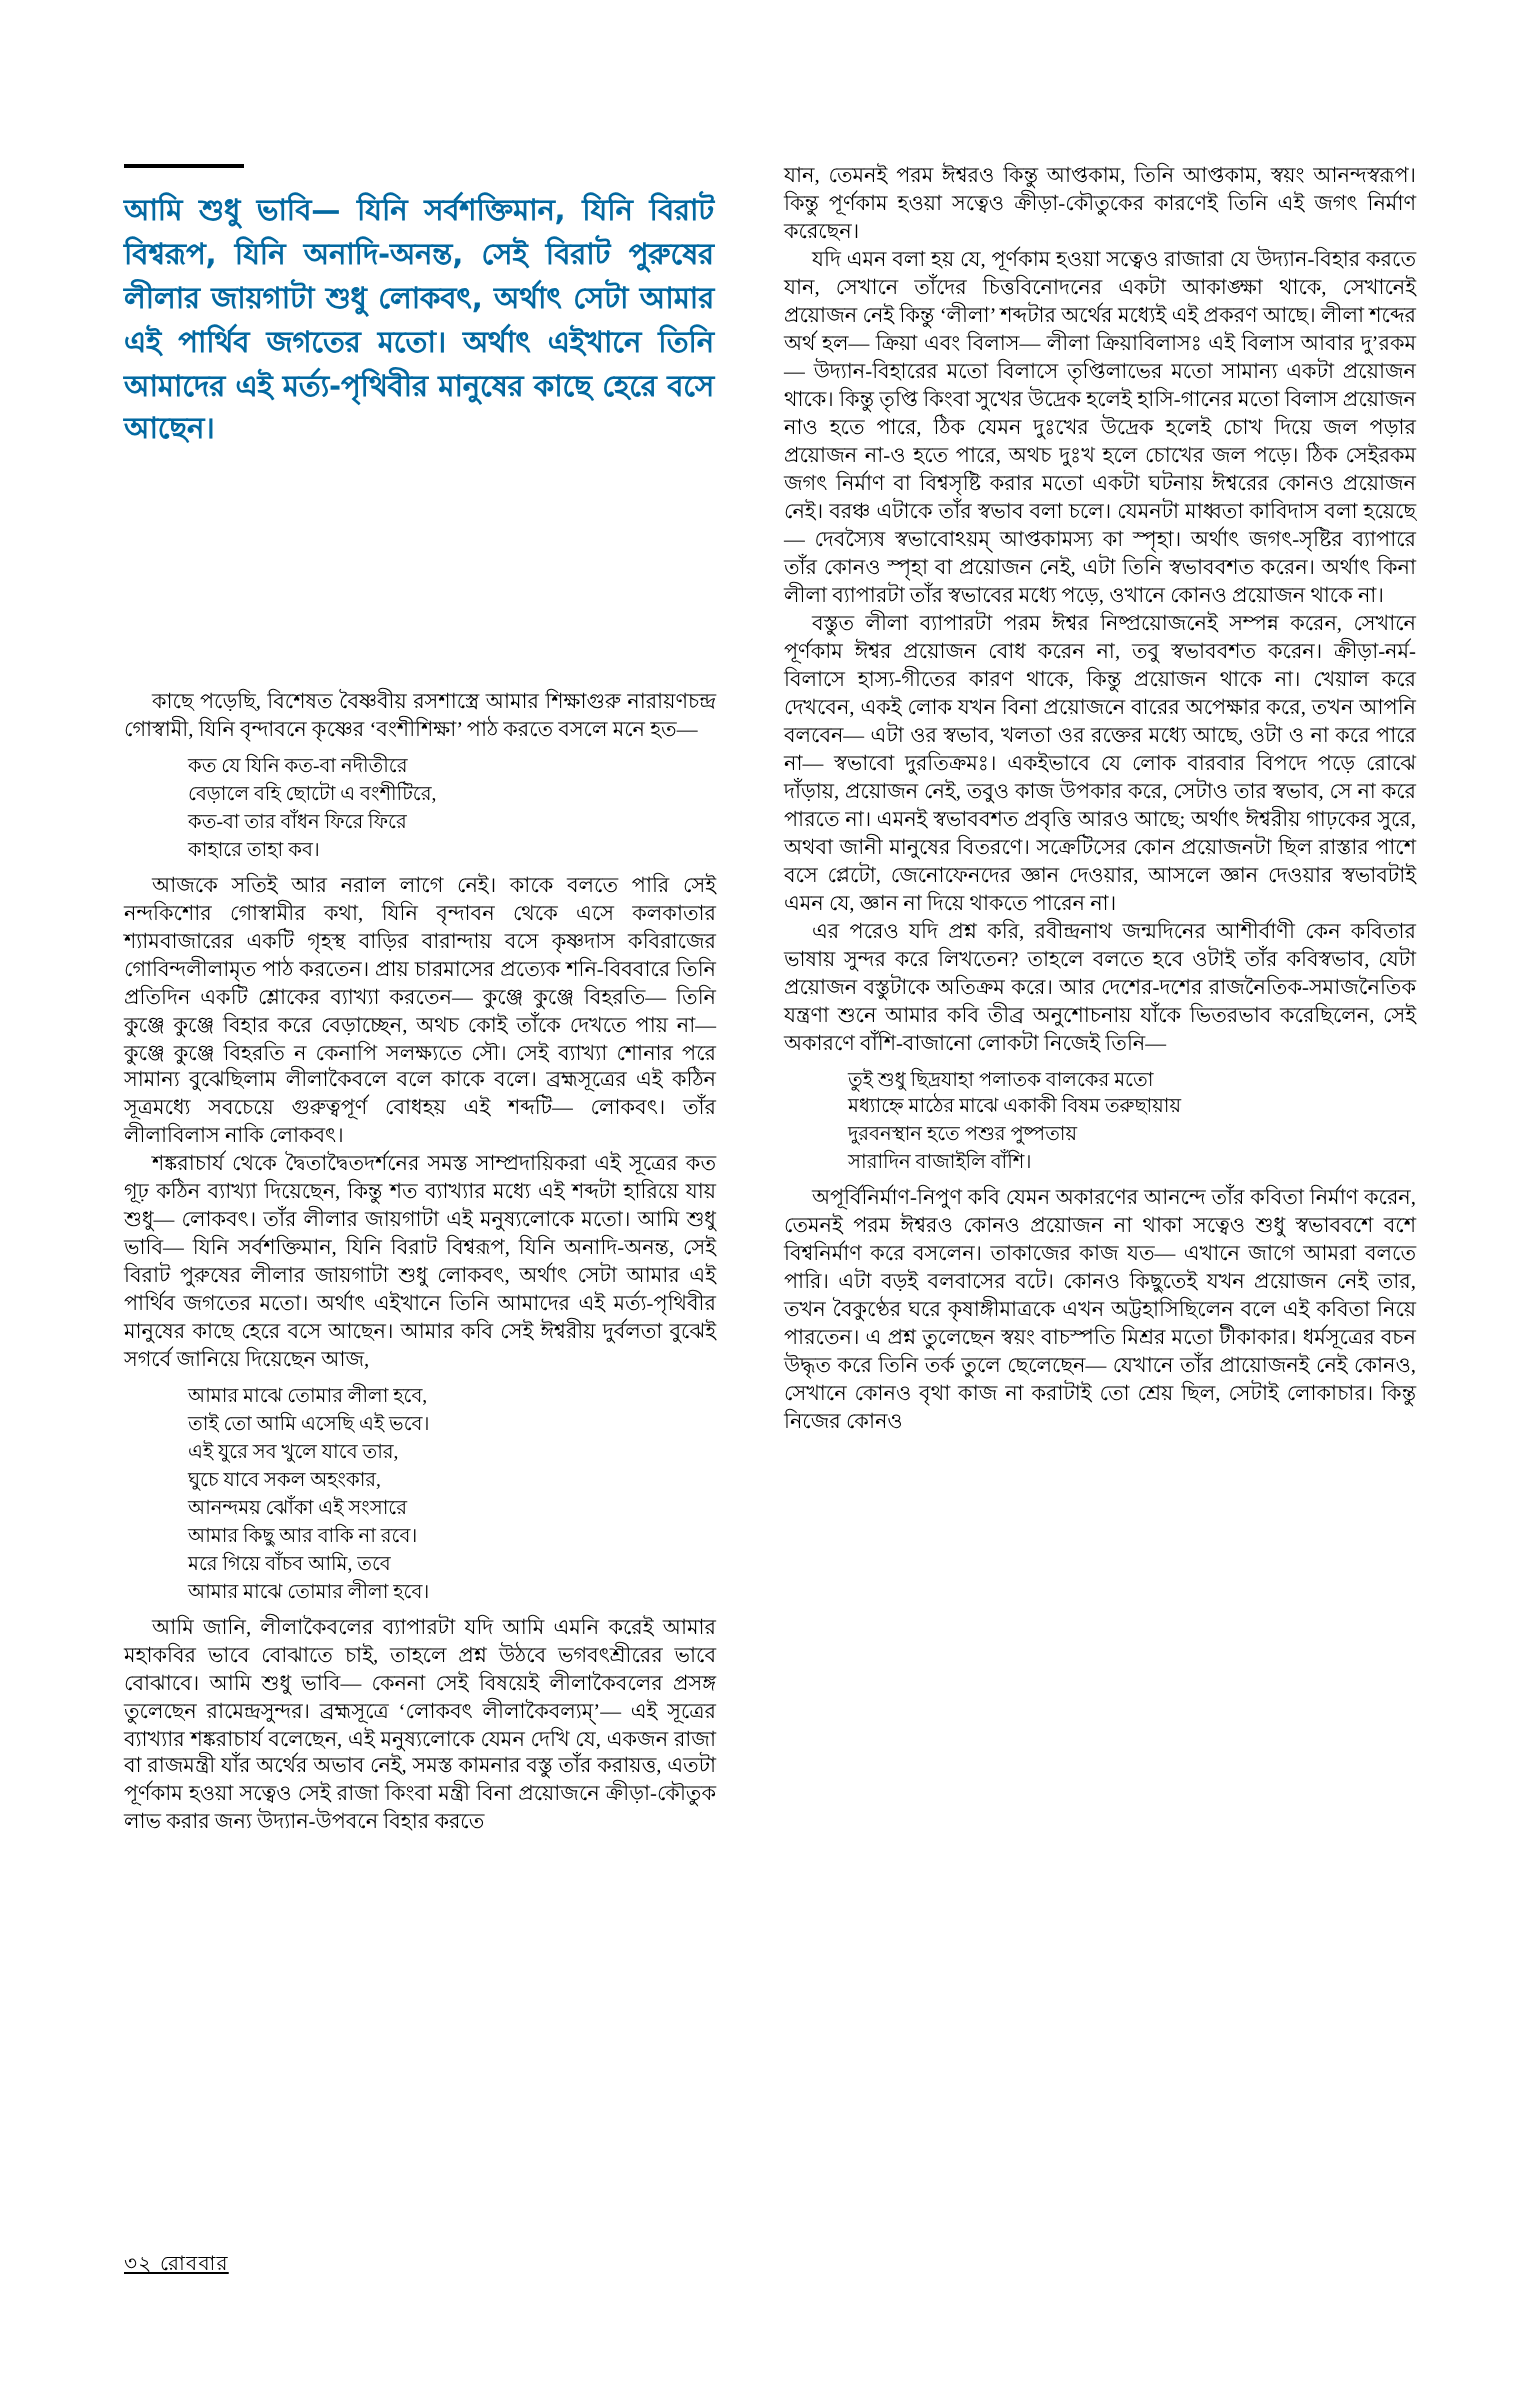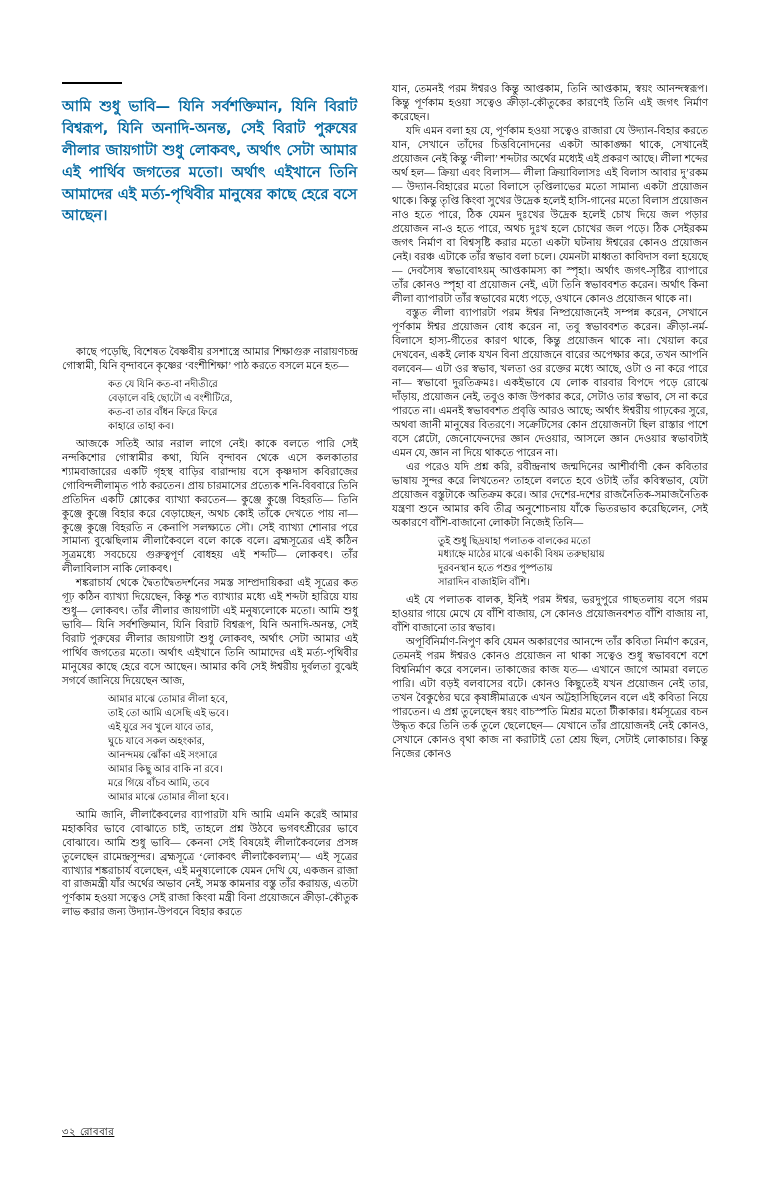--- a/index.html
+++ b/index.html
@@ -66,21 +66,21 @@
     text-indent: 0;
   }
   .verse {
     margin: 4px 0 4px 0;
     padding-left: 32px;
     font-size: 9.8px;
     line-height: 1.42;
     text-align: left;
     text-indent: 0 !important;
   }
-  .verse div { text-indent: 0; margin-left: 14px; }
+  .verse div { text-indent: 0; }
   .folio {
     position: absolute;
     left: 62px;
     top: 1124px;
     font-size: 10px;
     font-family: "DejaVu Sans", sans-serif;
     letter-spacing: 0.6px;
     color: #000;
     text-decoration: underline;
   }
@@ -121,19 +121,18 @@
       <p class="noindent">যান, তেমনই পরম ঈশ্বরও কিন্তু আপ্তকাম, তিনি আপ্তকাম, স্বয়ং আনন্দস্বরূপ। কিন্তু পূর্ণকাম হওয়া সত্বেও ক্রীড়া-কৌতুকের কারণেই তিনি এই জগৎ নির্মাণ করেছেন।</p>
       <p>যদি এমন বলা হয় যে, পূর্ণকাম হওয়া সত্বেও রাজারা যে উদ্যান-বিহার করতে যান, সেখানে তাঁদের চিত্তবিনোদনের একটা আকাঙ্ক্ষা থাকে, সেখানেই প্রয়োজন নেই কিন্তু ‘লীলা’ শব্দটার অর্থের মধ্যেই এই প্রকরণ আছে। লীলা শব্দের অর্থ হল— ক্রিয়া এবং বিলাস— লীলা ক্রিয়াবিলাসঃ এই বিলাস আবার দু’রকম— উদ্যান-বিহারের মতো বিলাসে তৃপ্তিলাভের মতো সামান্য একটা প্রয়োজন থাকে। কিন্তু তৃপ্তি কিংবা সুখের উদ্রেক হলেই হাসি-গানের মতো বিলাস প্রয়োজন নাও হতে পারে, ঠিক যেমন দুঃখের উদ্রেক হলেই চোখ দিয়ে জল পড়ার প্রয়োজন না-ও হতে পারে, অথচ দুঃখ হলে চোখের জল পড়ে। ঠিক সেইরকম জগৎ নির্মাণ বা বিশ্বসৃষ্টি করার মতো একটা ঘটনায় ঈশ্বরের কোনও প্রয়োজন নেই। বরঞ্চ এটাকে তাঁর স্বভাব বলা চলে। যেমনটা মাধ্বতা কাবিদাস বলা হয়েছে— দেবস্যৈষ স্বভাবোঽয়ম্ আপ্তকামস্য কা স্পৃহা। অর্থাৎ জগৎ-সৃষ্টির ব্যাপারে তাঁর কোনও স্পৃহা বা প্রয়োজন নেই, এটা তিনি স্বভাববশত করেন। অর্থাৎ কিনা লীলা ব্যাপারটা তাঁর স্বভাবের মধ্যে পড়ে, ওখানে কোনও প্রয়োজন থাকে না।</p>
       <p>বস্তুত লীলা ব্যাপারটা পরম ঈশ্বর নিষ্প্রয়োজনেই সম্পন্ন করেন, সেখানে পূর্ণকাম ঈশ্বর প্রয়োজন বোধ করেন না, তবু স্বভাববশত করেন। ক্রীড়া-নর্ম-বিলাসে হাস্য-গীতের কারণ থাকে, কিন্তু প্রয়োজন থাকে না। খেয়াল করে দেখবেন, একই লোক যখন বিনা প্রয়োজনে বারের অপেক্ষার করে, তখন আপনি বলবেন— এটা ওর স্বভাব, খলতা ওর রক্তের মধ্যে আছে, ওটা ও না করে পারে না— স্বভাবো দুরতিক্রমঃ। একইভাবে যে লোক বারবার বিপদে পড়ে রোঝে দাঁড়ায়, প্রয়োজন নেই, তবুও কাজ উপকার করে, সেটাও তার স্বভাব, সে না করে পারতে না। এমনই স্বভাববশত প্রবৃত্তি আরও আছে; অর্থাৎ ঈশ্বরীয় গাঢ়কের সুরে, অথবা জানী মানুষের বিতরণে। সক্রেটিসের কোন প্রয়োজনটা ছিল রাস্তার পাশে বসে প্লেটো, জেনোফেনদের জ্ঞান দেওয়ার, আসলে জ্ঞান দেওয়ার স্বভাবটাই এমন যে, জ্ঞান না দিয়ে থাকতে পারেন না।</p>
       <p>এর পরেও যদি প্রশ্ন করি, রবীন্দ্রনাথ জন্মদিনের আশীর্বাণী কেন কবিতার ভাষায় সুন্দর করে লিখতেন? তাহলে বলতে হবে ওটাই তাঁর কবিস্বভাব, যেটা প্রয়োজন বস্তুটাকে অতিক্রম করে। আর দেশের-দশের রাজনৈতিক-সমাজনৈতিক যন্ত্রণা শুনে আমার কবি তীব্র অনুশোচনায় যাঁকে ভিতরভাব করেছিলেন, সেই অকারণে বাঁশি-বাজানো লোকটা নিজেই তিনি—</p>
       <div class="verse">
         <div>তুই শুধু ছিদ্রযাহা পলাতক বালকের মতো</div>
         <div>মধ্যাহ্নে মাঠের মাঝে একাকী বিষম তরুছায়ায়</div>
         <div>দুরবনস্থান হতে পশুর পুষ্পতায়</div>
         <div>সারাদিন বাজাইলি বাঁশি।</div>
       </div>
-      <p>এই যে পলাতক বালক, ইনিই পরম ঈশ্বর, ভরদুপুরে গাছতলায় বসে গরম হাওয়ার গায়ে মেখে যে বাঁশি বাজায়, সে কোনও প্রয়োজনবশত বাঁশি বাজায় না, বাঁশি বাজানো তার স্বভাব।</p>
       <p>অপূর্বিনির্মাণ-নিপুণ কবি যেমন অকারণের আনন্দে তাঁর কবিতা নির্মাণ করেন, তেমনই পরম ঈশ্বরও কোনও প্রয়োজন না থাকা সত্বেও শুধু স্বভাববশে বশে বিশ্বনির্মাণ করে বসলেন। তাকাজের কাজ যত— এখানে জাগে আমরা বলতে পারি। এটা বড়ই বলবাসের বটে। কোনও কিছুতেই যখন প্রয়োজন নেই তার, তখন বৈকুণ্ঠের ঘরে কৃষাঙ্গীমাত্রকে এখন অট্টহাসিছিলেন বলে এই কবিতা নিয়ে পারতেন। এ প্রশ্ন তুলেছেন স্বয়ং বাচস্পতি মিশ্রর মতো টীকাকার। ধর্মসূত্রের বচন উদ্ধৃত করে তিনি তর্ক তুলে ছেলেছেন— যেখানে তাঁর প্রায়োজনই নেই কোনও, সেখানে কোনও বৃথা কাজ না করাটাই তো শ্রেয় ছিল, সেটাই লোকাচার। কিন্তু নিজের কোনও</p>
     </div>
 
   <div class="folio">৩২ রোববার</div>
 
 </div>
 
 </body></html>

